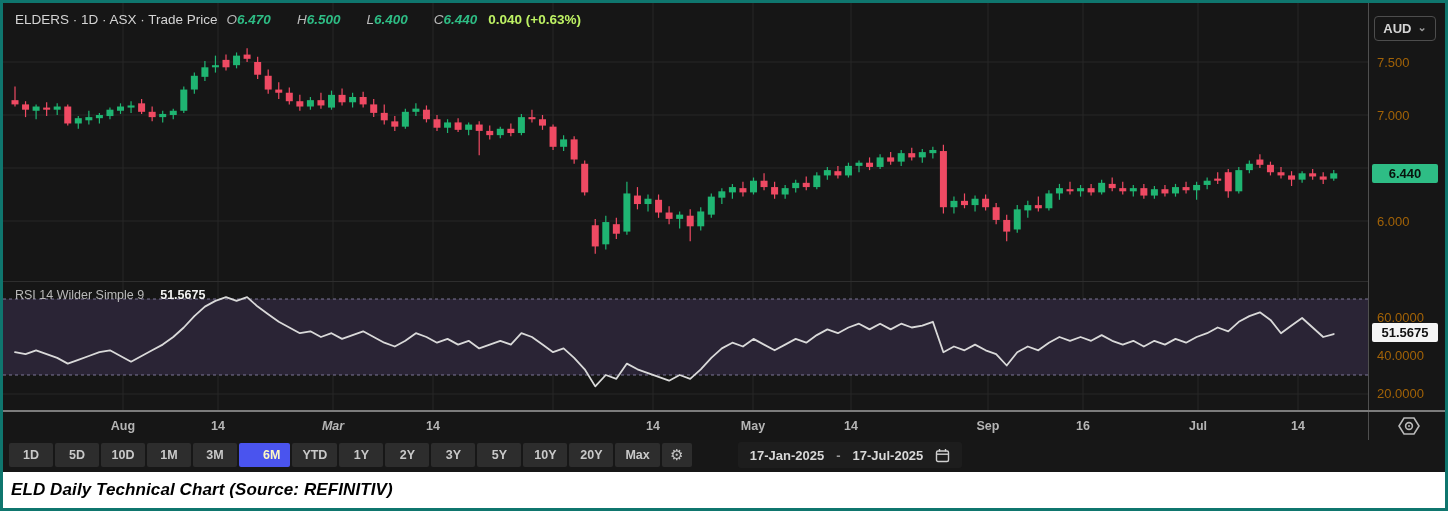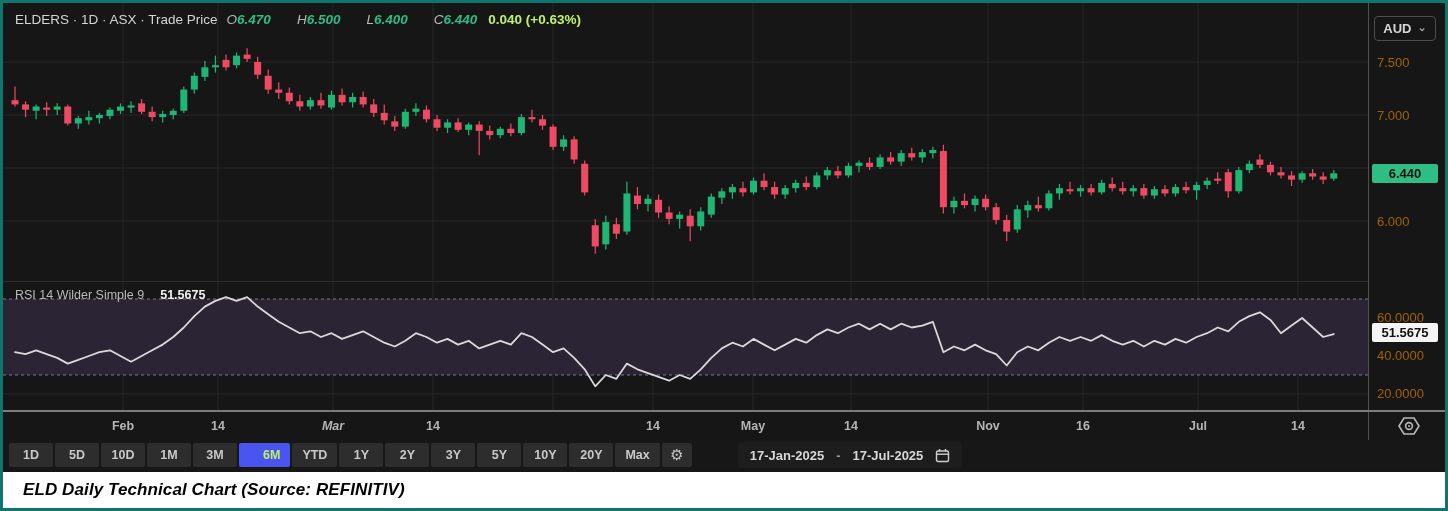--- a/index.html
+++ b/index.html
@@ -21,26 +21,26 @@
   .currency-box .chev{font-size:11px;color:#9a9a9a;line-height:0;margin-top:-4px;}
   .badge{position:absolute;left:3px;width:66px;text-align:center;font-size:13px;font-weight:700;padding:2px 0;border-radius:2px;z-index:6;}
   #last-price-badge{background:#2ebd85;color:#08130d;}
   #rsi-value-badge{background:#f5f5f5;color:#111;}
   #pane-divider{position:absolute;left:0;top:407px;width:1442px;height:2px;background:#7c7c7c;z-index:4;}
   #time-axis{position:absolute;left:0;top:409px;width:1365px;height:28px;background:#161616;}
   .tlabel{position:absolute;top:7px;transform:translateX(-50%);font-size:12.5px;font-weight:700;color:#b5b5b5;}
   #scope-btn{position:absolute;left:1392px;top:412px;width:28px;height:22px;display:flex;align-items:center;justify-content:center;cursor:pointer;}
   #toolbar{position:absolute;left:0;top:437px;width:1442px;height:30px;background:#171717;display:flex;align-items:center;padding-left:6px;box-sizing:border-box;}
   .rbtn{height:24px;min-width:44px;padding:0 10px;margin-right:2px;background:#2d2d2d;color:#c9c9c9;font-size:12.5px;font-weight:700;border:none;border-radius:2px;font-family:"Liberation Sans",sans-serif;cursor:pointer;display:flex;align-items:center;justify-content:center;}
-  .rbtn.selected{background:#4a54ee;color:#bef264;padding-left:24px;}
+  .rbtn.selected{background:#4a54ee;color:#fef9c3;padding-left:24px;}
   #gear-btn{height:24px;width:30px;margin-right:2px;background:#2d2d2d;border:none;border-radius:2px;color:#c5c5c5;font-size:15px;cursor:pointer;display:flex;align-items:center;justify-content:center;}
   #date-range{margin-left:44px;height:26px;background:#1d1d1d;border-radius:3px;display:flex;align-items:center;gap:12px;padding:0 12px;color:#d8d8d8;font-size:13px;font-weight:600;cursor:pointer;}
   #date-range .dash{color:#9a9a9a;}
   #caption-bar{position:absolute;left:0;top:467px;width:1442px;height:38px;background:#ffffff;border-top:2px solid #161616;display:flex;align-items:center;box-sizing:border-box;}
-  #caption-bar .cap{font-size:17px;font-weight:700;font-style:italic;color:#000;padding-left:20px;letter-spacing:.1px;}
+  #caption-bar .cap{font-size:17px;font-weight:700;font-style:italic;color:#000;padding-left:8px;letter-spacing:.1px;}
 </style>
 </head>
 <body>
 
 <div class="frame">
   <div class="stage">
 
     <div class="pane" id="price-pane">
       <svg id="price-svg" width="1365" height="278" viewBox="0 0 1365 278">
           <line x1="0" y1="59" x2="1365" y2="59" stroke="#262626" stroke-width="1"></line>
@@ -366,29 +366,29 @@
           <div class="tick" style="top: 352px;">40.0000</div>
           <div class="tick" style="top: 390px;">20.0000</div>
         </div>
       <div class="badge" id="last-price-badge" style="top: 161.36px;">6.440</div>
       <div class="badge" id="rsi-value-badge" style="top: 320.022px;">51.5675</div>
     </div>
 
     <div id="pane-divider"></div>
 
     <div id="time-axis">
-        <div class="tlabel" style="left: 120px;">Feb</div>
+        <div class="tlabel" style="left: 120px;">Aug</div>
         <div class="tlabel" style="left: 215px;">14</div>
         <div class="tlabel" style="left: 330px; font-style: italic;">Mar</div>
         <div class="tlabel" style="left: 430px;">14</div>
         <div class="tlabel" style="left: 550px; margin-top: 36px;">Apr</div>
         <div class="tlabel" style="left: 650px;">14</div>
         <div class="tlabel" style="left: 750px;">May</div>
         <div class="tlabel" style="left: 848px;">14</div>
-        <div class="tlabel" style="left: 985px;">Nov</div>
+        <div class="tlabel" style="left: 985px;">Sep</div>
         <div class="tlabel" style="left: 1080px;">16</div>
         <div class="tlabel" style="left: 1195px;">Jul</div>
         <div class="tlabel" style="left: 1295px;">14</div>
       </div>
 
     <div id="scope-btn">
       <svg width="24" height="20" viewBox="0 0 24 20">
         <polygon points="7,2 17,2 22,10 17,18 7,18 2,10" fill="none" stroke="#b9b9b9" stroke-width="1.6"></polygon>
         <circle cx="12" cy="10" r="3.4" fill="none" stroke="#b9b9b9" stroke-width="1.6"></circle>
         <circle cx="12" cy="10" r="1" fill="#b9b9b9"></circle>

